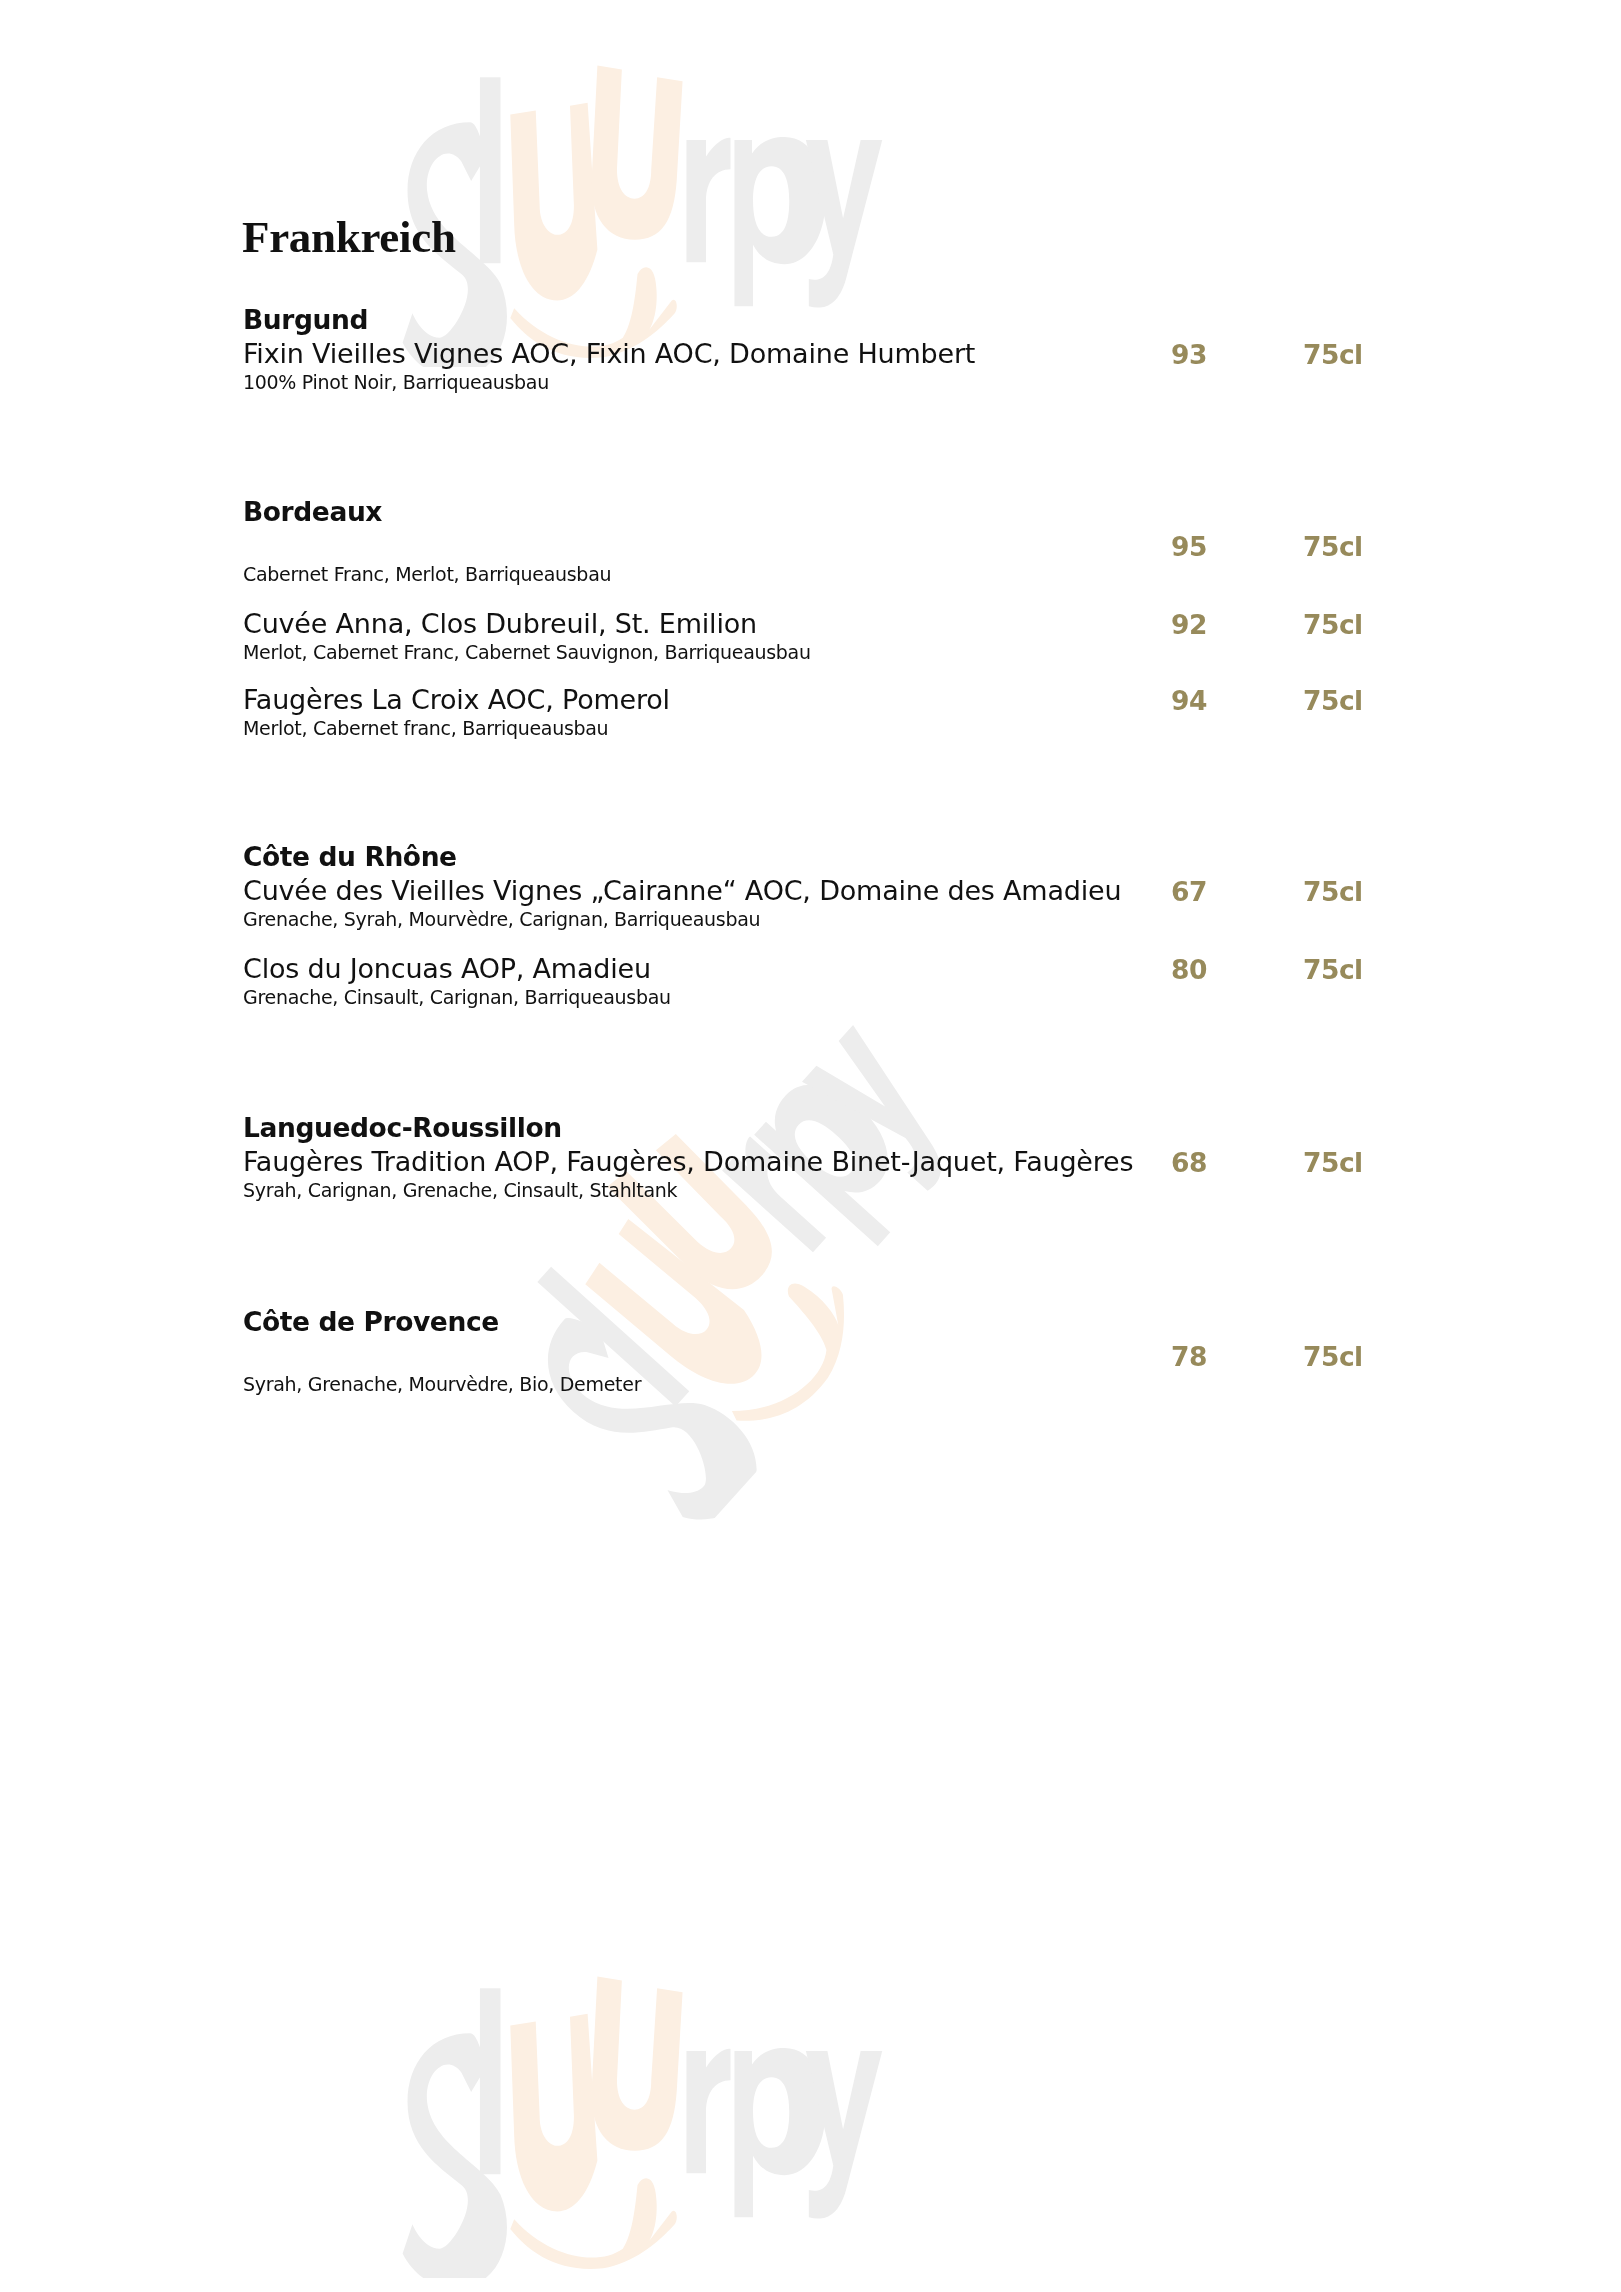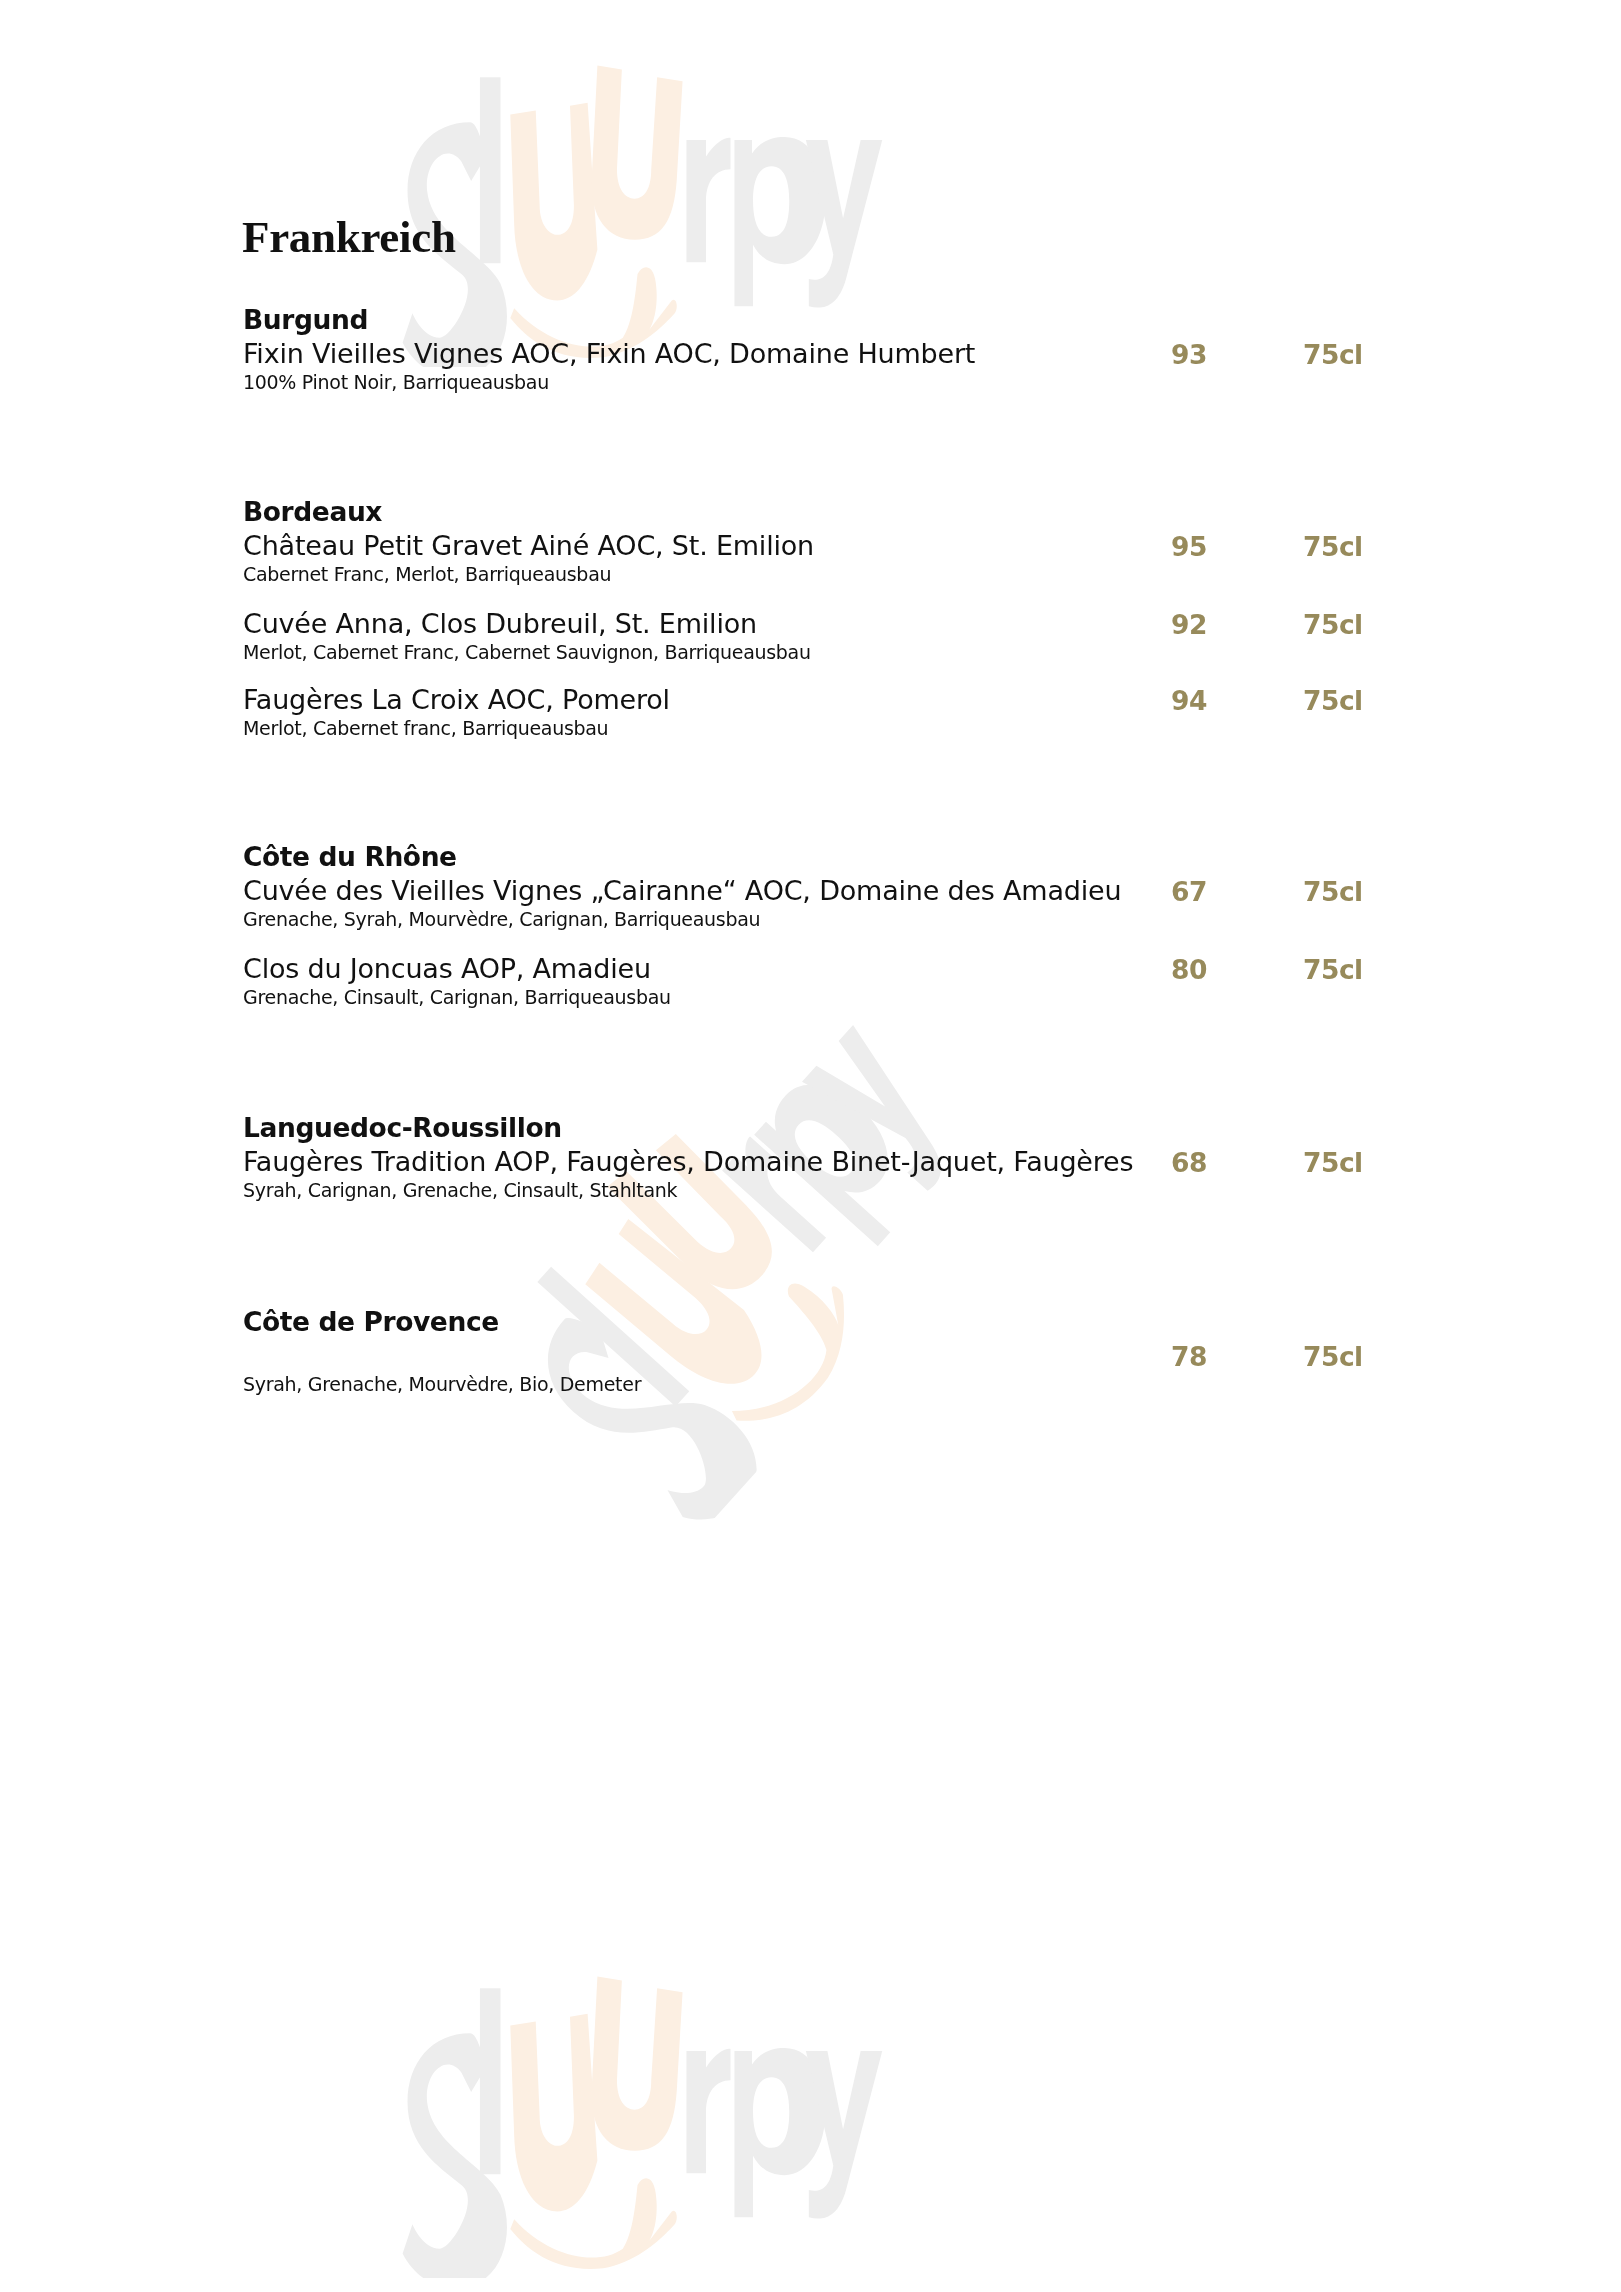--- a/index.html
+++ b/index.html
@@ -187,21 +187,20 @@
       <div class="wine-name"><span>Fixin Vieilles Vignes</span><span> AOC, Fixin AOC, Domaine Humbert</span></div>
       <div class="wine-desc">100% Pinot Noir, Barriqueausbau</div>
       <div class="wine-size">75cl</div>
       <div class="wine-price">93</div>
     </div>
   </section>
 
   <section class="region" style="top:496px;">
     <h2 class="region-title">Bordeaux</h2>
     <div class="wine" style="top:33px;">
-      <div class="wine-name"><span>Château Petit Gravet Ainé AOC,</span><span> St. Emilion</span></div>
       <div class="wine-desc">Cabernet Franc, Merlot, Barriqueausbau</div>
       <div class="wine-size">75cl</div>
       <div class="wine-price">95</div>
     </div>
     <div class="wine" style="top:111px;">
       <div class="wine-name"><span>Cuvée Anna, Clos Dubreuil,</span><span> St. Emilion</span></div>
       <div class="wine-desc">Merlot, Cabernet Franc, Cabernet Sauvignon, Barriqueausbau</div>
       <div class="wine-size">75cl</div>
       <div class="wine-price">92</div>
     </div>

